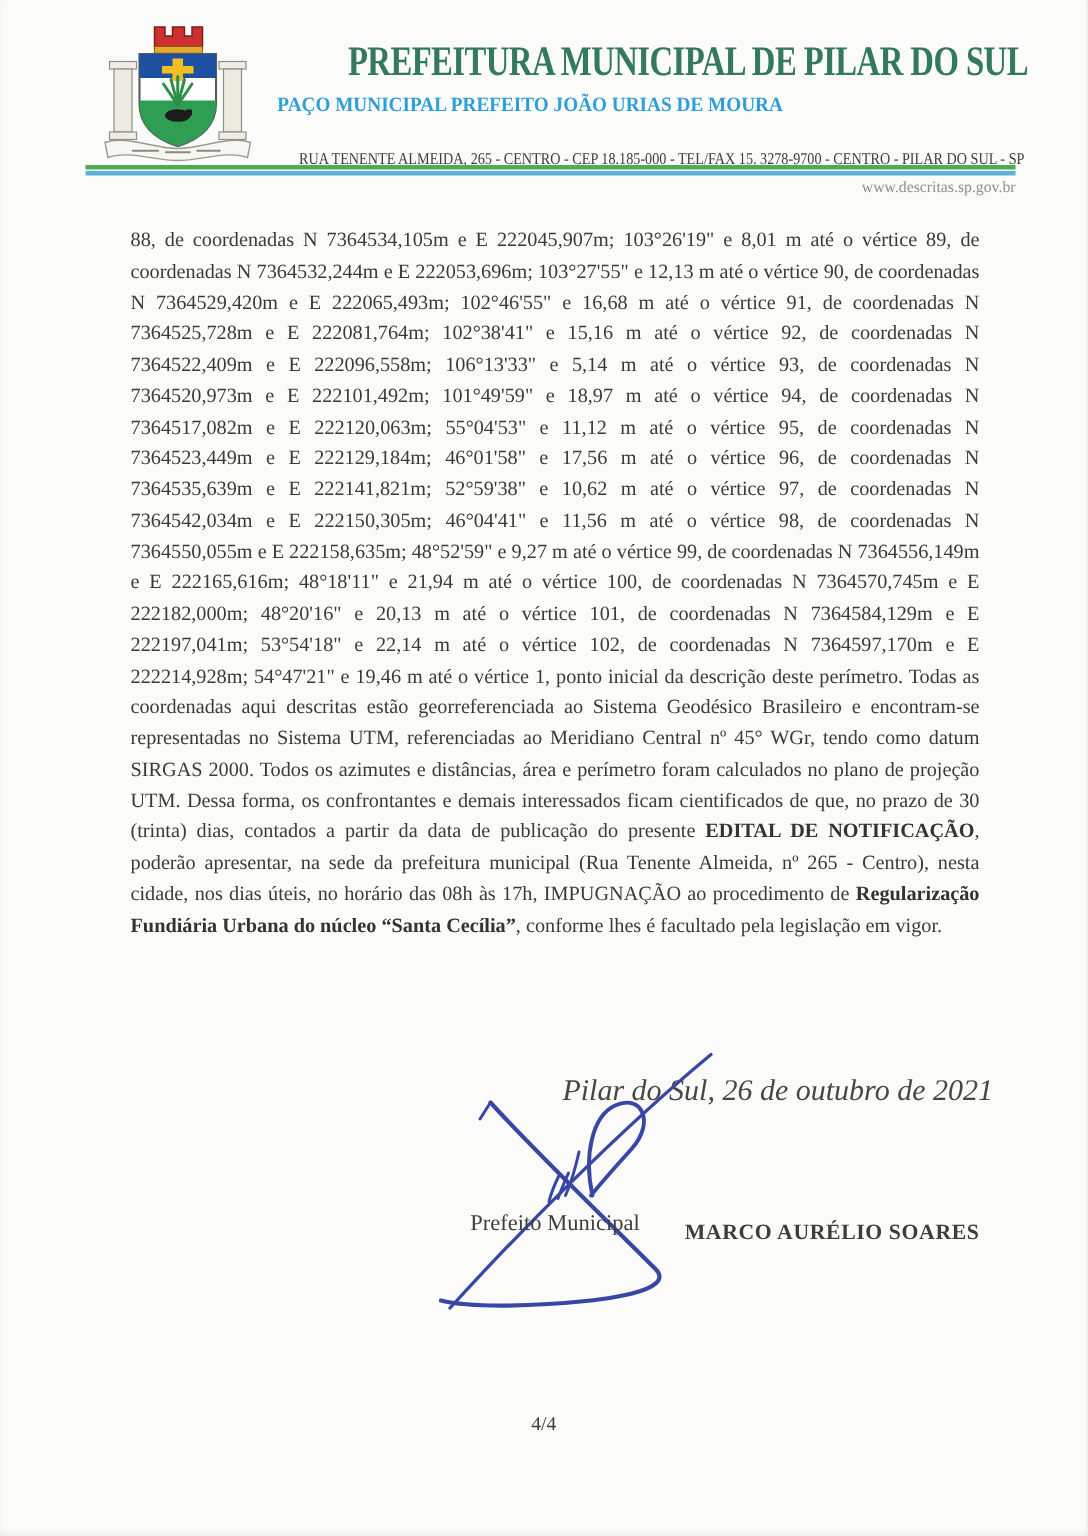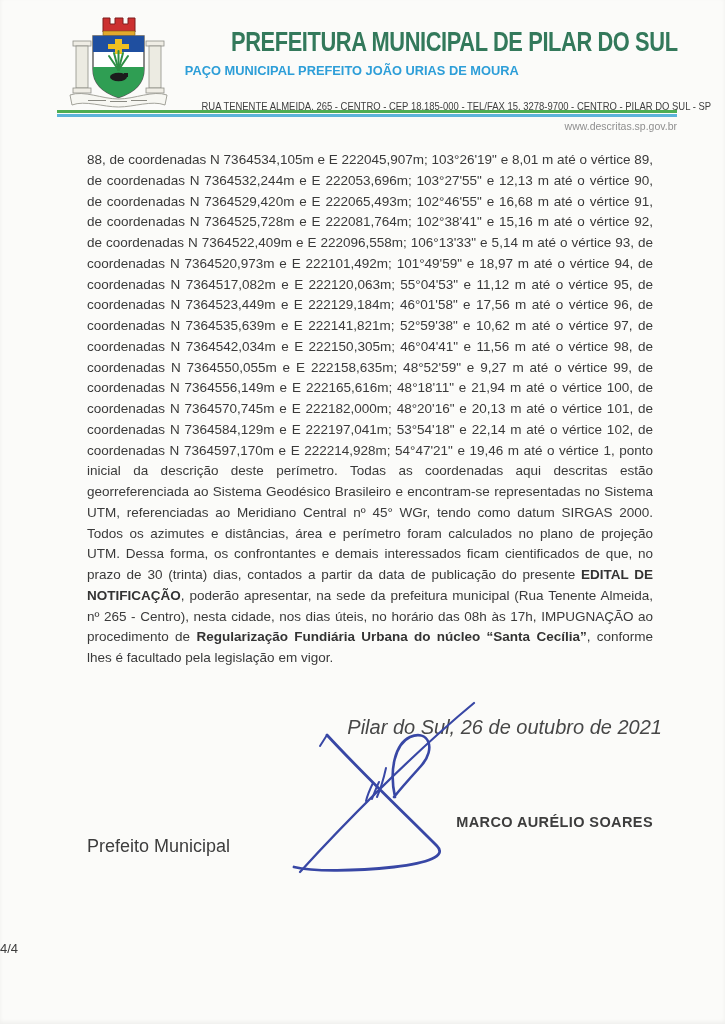--- a/index.html
+++ b/index.html
@@ -2,21 +2,21 @@
 <html lang="pt"><head>
 <meta charset="utf-8">
 <style>
   html,body{margin:0;padding:0;background:#e8e8e8;}
   .page{
     position:relative;
     width:725px;height:1024px;
     margin:0 auto;
     background:#fbfbf9;
     overflow:hidden;
-    font-family:Liberation Sans, sans-serif;
+    font-family:Liberation Serif, serif;
     box-shadow:inset 0 -2px 4px rgba(0,0,0,0.05);
   }
   
   .crest{position:absolute;left:62px;top:14px;width:113px;height:98px;}
   .org-title{position:absolute;left:168px;top:26px;width:512px;text-align:center;white-space:nowrap;}
   .org-title span{display:inline-block;transform:scaleX(.78);transform-origin:center;
     font-size:28px;font-weight:bold;letter-spacing:-.5px;color:#33795b;}
   .org-subtitle{position:absolute;left:176px;top:61px;width:512px;text-align:left;white-space:nowrap;}
   .org-subtitle span{display:inline-block;transform:scaleX(.95);transform-origin:center;
     font-size:13.5px;font-weight:bold;color:#2d9ed8;}
@@ -38,25 +38,25 @@
     position:absolute;top:716px;right:63px;
     font-size:20px;font-style:italic;color:#474747;
   }
   
   .sig-ink{position:absolute;left:278px;top:700px;width:210px;height:185px;pointer-events:none;}
   .signer-name{
     position:absolute;left:87px;top:814px;width:566px;text-align:right;
     font-size:14.5px;font-weight:bold;letter-spacing:.4px;color:#3d3d3d;
   }
   .signer-title{
-    position:absolute;left:87px;top:836px;width:566px;text-align:left;
-    font-size:18px;color:#3d3d3d;
+    position:absolute;left:87px;top:808px;width:566px;text-align:center;
+    font-size:15px;color:#3d3d3d;
   }
   .page-number{
-    position:absolute;left:0;right:0;top:941px;
+    position:absolute;left:0;right:0;top:941px;text-align:center;
     font-size:13px;color:#3d3d3d;
   }
 </style>
 </head>
 <body>
 
 <div class="page">
 
   <svg class="crest" viewBox="0 0 113 98" xmlns="http://www.w3.org/2000/svg" aria-hidden="true">
 

